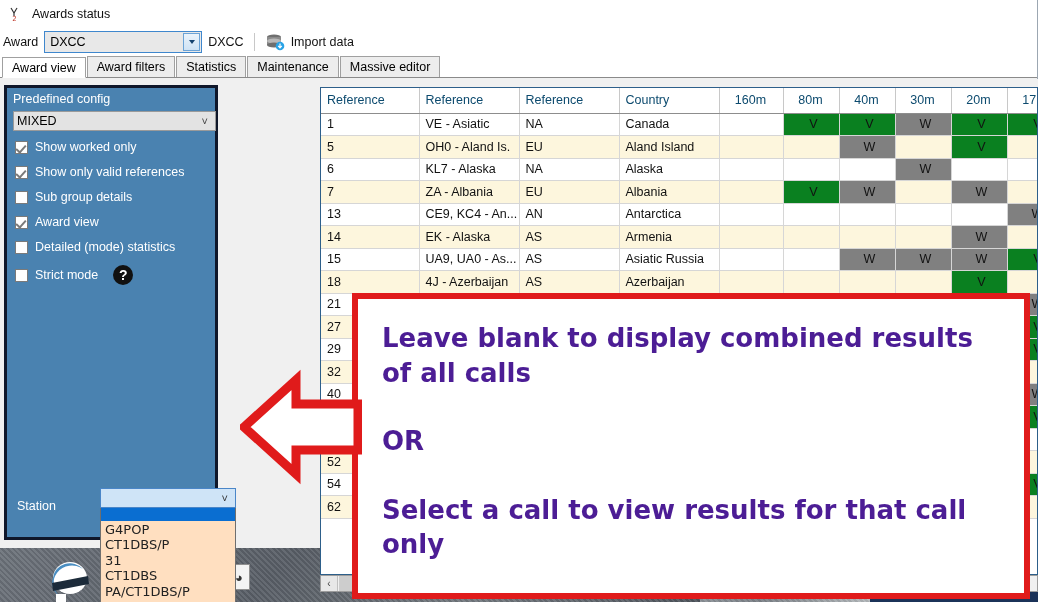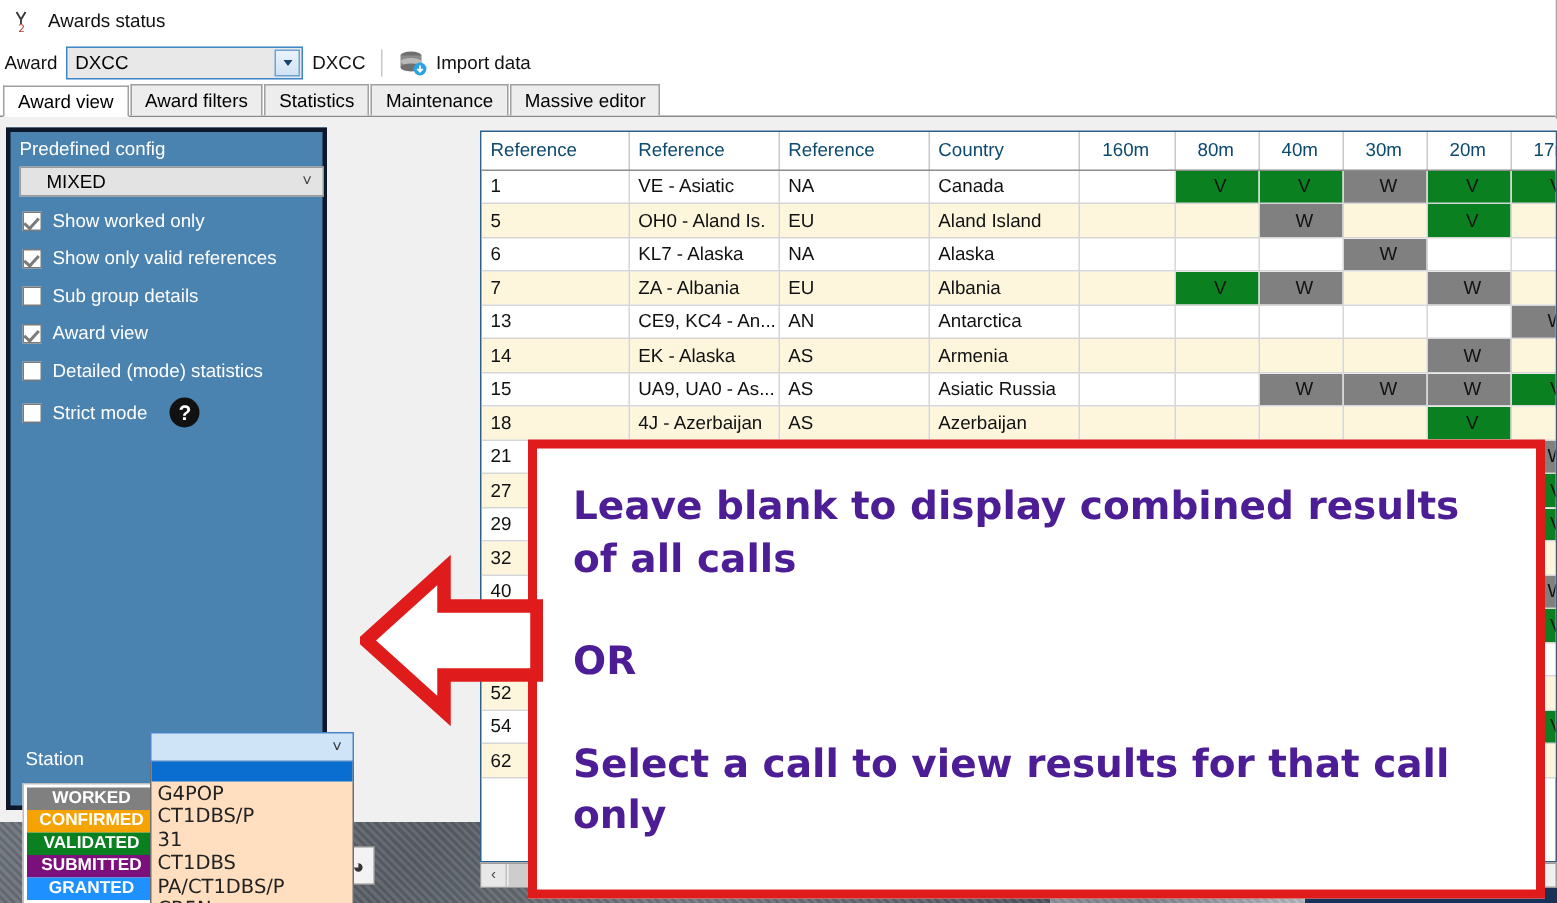--- a/index.html
+++ b/index.html
@@ -99,21 +99,21 @@
 
   
   #leftpanel {
     position:absolute; left:4px; top:6px; width:214px; height:455px;
     background:#4a82b0; border:3px solid #0f172a;
   }
   .panel-title { color:#fff; font-size:12.5px; padding:4px 0 2px 6px; }
   #predef-combo {
     position:absolute; left:6px; top:23px; width:203px; height:20px;
     background:#e3e3e3; border:1px solid #9a9a9a; display:flex; align-items:center;
-    padding-left:17px; font-size:12.5px; color:#000;
+    padding-left:3px; font-size:12.5px; color:#000;
   }
   #predef-combo .chev {
     position:absolute; right:7px; top:4px; color:#444; font-size:11px; line-height:1;
   }
   .cbrow {
     position:absolute; left:8px; display:flex; align-items:center; gap:7px;
     color:#ffffff; font-size:12.5px;
   }
   .cbox {
     width:13px; height:13px; background:#ffffff; border:1px solid #7a7a7a;
@@ -296,27 +296,20 @@
         <span>Detailed (mode) statistics</span>
       </div>
       <div class="cbrow" style="top:177px">
         <span class="cbox"></span>
         <span>Strict mode</span>
         <span class="qmark">?</span>
       </div>
 
       <div id="station-lbl">Station</div>
 
-      <div id="legend">
-        <div class="lg" style="background:#808080">WORKED</div>
-        <div class="lg" style="background:#f5a300">CONFIRMED</div>
-        <div class="lg" style="background:#0a8020">VALIDATED</div>
-        <div class="lg" style="background:#7b0f7b">SUBMITTED</div>
-        <div class="lg" style="background:#1e90ff">GRANTED</div>
-      </div>
     </div>
 
     <div id="hidden-btn">◕</div>
 
     <div id="station-combo">
       <span style="padding-left:5px"></span>
       <span class="chev">˅</span>
     </div>
     <div id="station-list">
       <div class="sel"></div>

